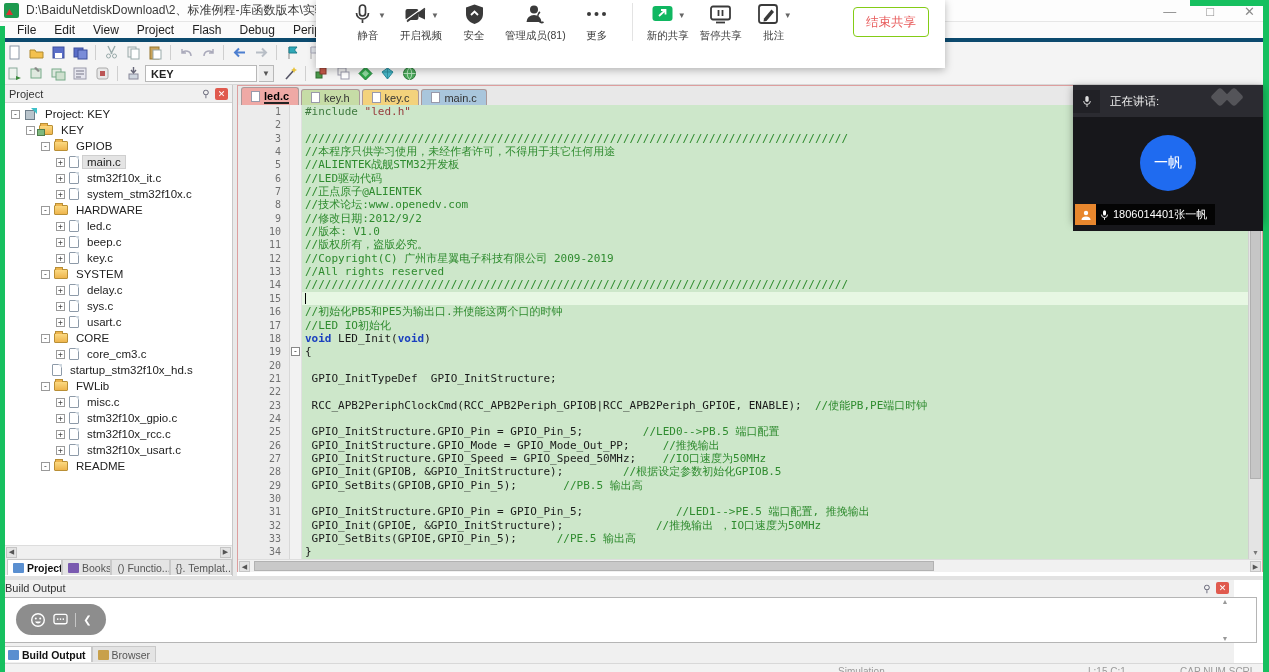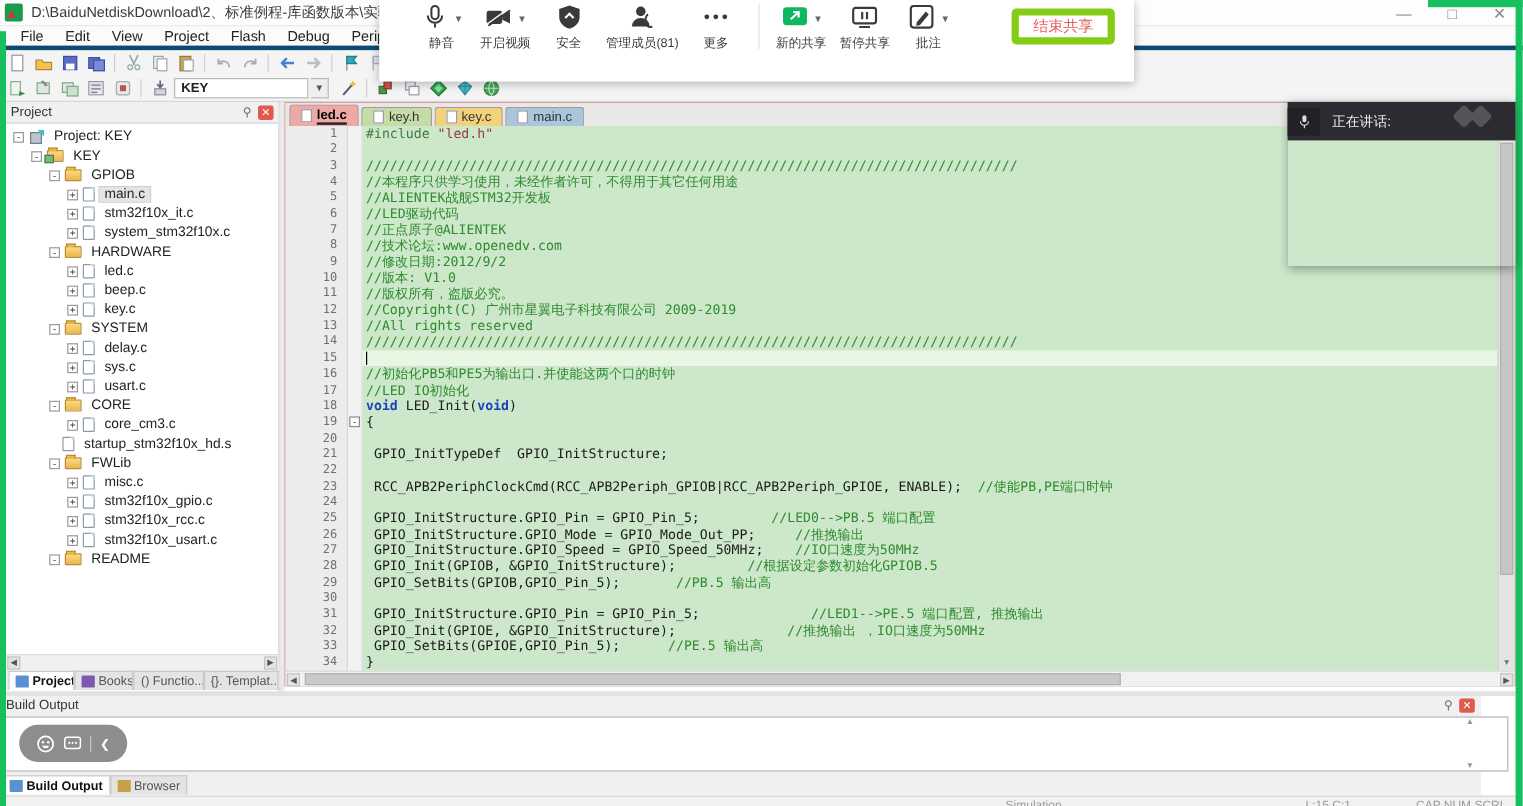--- a/index.html
+++ b/index.html
@@ -103,21 +103,21 @@
 
   
   .meet-bar { left:316px; top:0; width:629px; height:68px; background:#fff; box-shadow:0 2px 8px rgba(0,0,0,.28); z-index:50; }
   .meet-top { height:24px; display:flex; align-items:center; justify-content:center; gap:7px; font-size:13px; color:#333; }
   .meet-btns { height:44px; display:flex; align-items:center; padding-left:30px; gap:9px; }
   .mbtn { display:flex; flex-direction:column; align-items:center; gap:1px; min-width:44px; }
   .mbtn-iconrow { display:flex; align-items:flex-start; gap:3px; height:26px; }
   .mbtn-lbl { font-size:10.5px; color:#3c3c3c; white-space:nowrap; }
   .mcaret { font-size:8px; color:#666; margin-top:9px; }
   .mdivider { width:1px; height:38px; background:#e3e3e3; margin:0 4px; }
-  .end-share { margin-left:auto; margin-right:16px; width:86px; height:30px; border:6px solid #84cc16; border-radius:4px; background:#fff; color:#e85d5d; font-size:12.5px; display:flex; align-items:center; justify-content:center; }
+  .end-share { margin-left:auto; margin-right:16px; width:76px; height:30px; border:1px solid #84cc16; border-radius:4px; background:#fff; color:#e85d5d; font-size:12.5px; display:flex; align-items:center; justify-content:center; }
 
   
   .ppanel { left:1073px; top:85px; width:190px; height:137px; z-index:50; box-shadow:0 2px 8px rgba(0,0,0,.35); }
   .ppanel-hdr { height:32px; background:#2b2b31; display:flex; align-items:center; position:relative; }
   .ppanel-micbox { width:27px; height:23px; background:#212126; display:flex; align-items:center; justify-content:center; }
   .ppanel-title { color:#eee; font-size:11.5px; margin-left:10px; }
   .ppanel-logo { position:absolute; right:12px; top:4px; width:46px; height:16px; opacity:.25; }
   .ppanel-logo i { position:absolute; width:14px; height:14px; background:#cfcfcf; transform:rotate(45deg); border-radius:3px; }
   .ptile { height:114px; background:#17171b; position:relative; }
   .avatar { position:absolute; left:50%; top:18px; transform:translateX(-50%); width:56px; height:56px; border-radius:50%; background:#1f6bf0; color:#fff; font-size:14px; display:flex; align-items:center; justify-content:center; }
@@ -683,20 +683,37 @@
           <path d="M2 7 a4 4 0 0 0 8 0" fill="none" stroke="#ddd" stroke-width="1.2"></path>
           <line x1="6" y1="11" x2="6" y2="14" stroke="#ddd" stroke-width="1.2"></line>
         </svg>
     </div>
     <span class="ppanel-title">正在讲话:</span>
     <div class="ppanel-logo">
         <i style="left:8px;top:1px;"></i>
         <i style="left:22px;top:1px;"></i>
       </div>
   </div>
+  <div class="ptile">
+    <div class="avatar">一帆</div>
+    <div class="namebar">
+      <span class="namebox">
+        <svg width="12" height="12" viewBox="0 0 12 12">
+            <circle cx="6" cy="4" r="2.2" fill="#fff"></circle>
+            <path d="M1.5 11 a4.5 3.6 0 0 1 9 0 z" fill="#fff"></path>
+          </svg>
+      </span>
+      <svg width="9" height="12" viewBox="0 0 12 15">
+          <rect x="4" y="1" width="4" height="7" rx="2" fill="#fff"></rect>
+          <path d="M2 7 a4 4 0 0 0 8 0" fill="none" stroke="#fff" stroke-width="1.2"></path>
+          <line x1="6" y1="11" x2="6" y2="14" stroke="#fff" stroke-width="1.2"></line>
+        </svg>
+      <span class="pname">1806014401张一帆</span>
+    </div>
+  </div>
 </div>
 
 <div class="abs pill">
   <svg width="16" height="16" viewBox="0 0 16 16">
       <circle cx="8" cy="8" r="6.3" fill="none" stroke="#fff" stroke-width="1.4"></circle>
       <circle cx="5.8" cy="6.5" r="1" fill="#fff"></circle>
       <circle cx="10.2" cy="6.5" r="1" fill="#fff"></circle>
       <path d="M5 9.5 a3.2 3.2 0 0 0 6 0 z" fill="#fff"></path>
     </svg>
   <svg width="15" height="14" viewBox="0 0 16 15">

